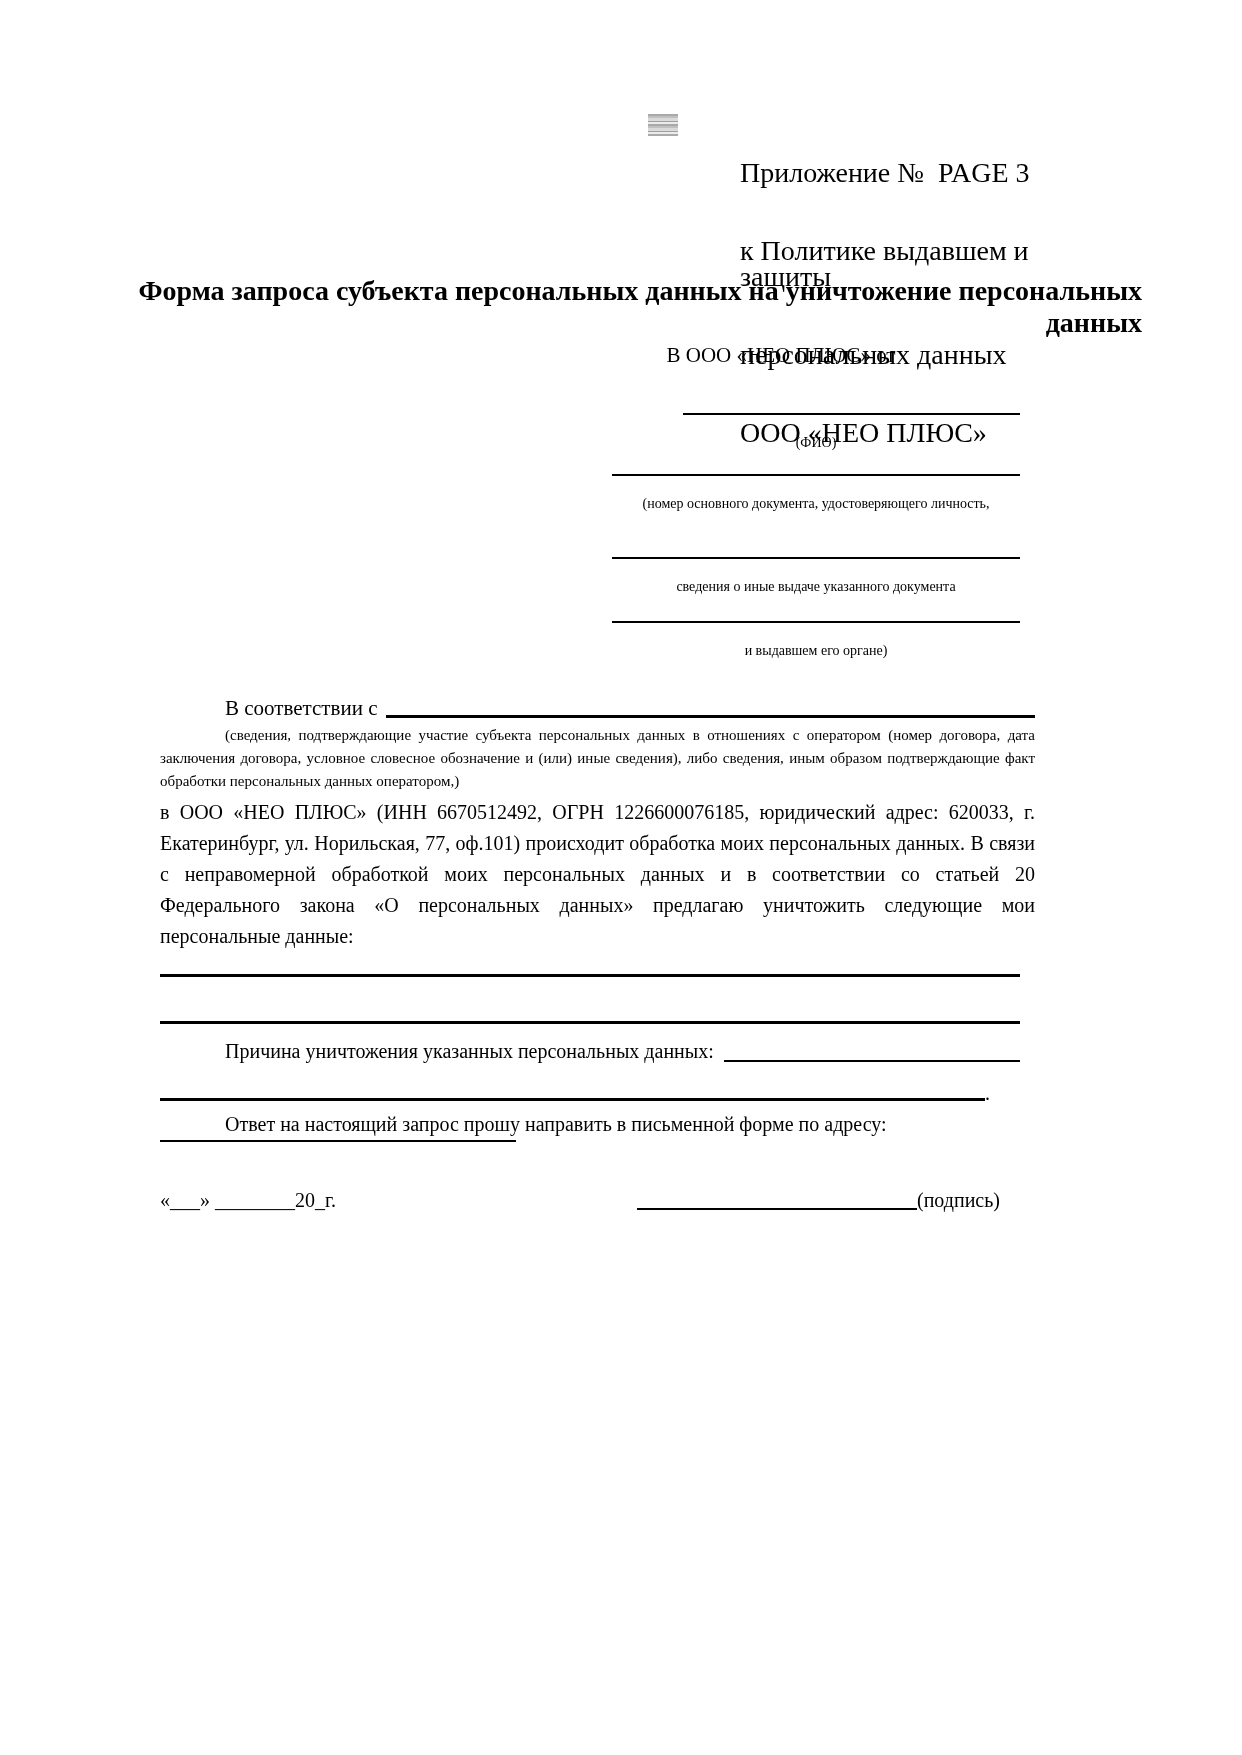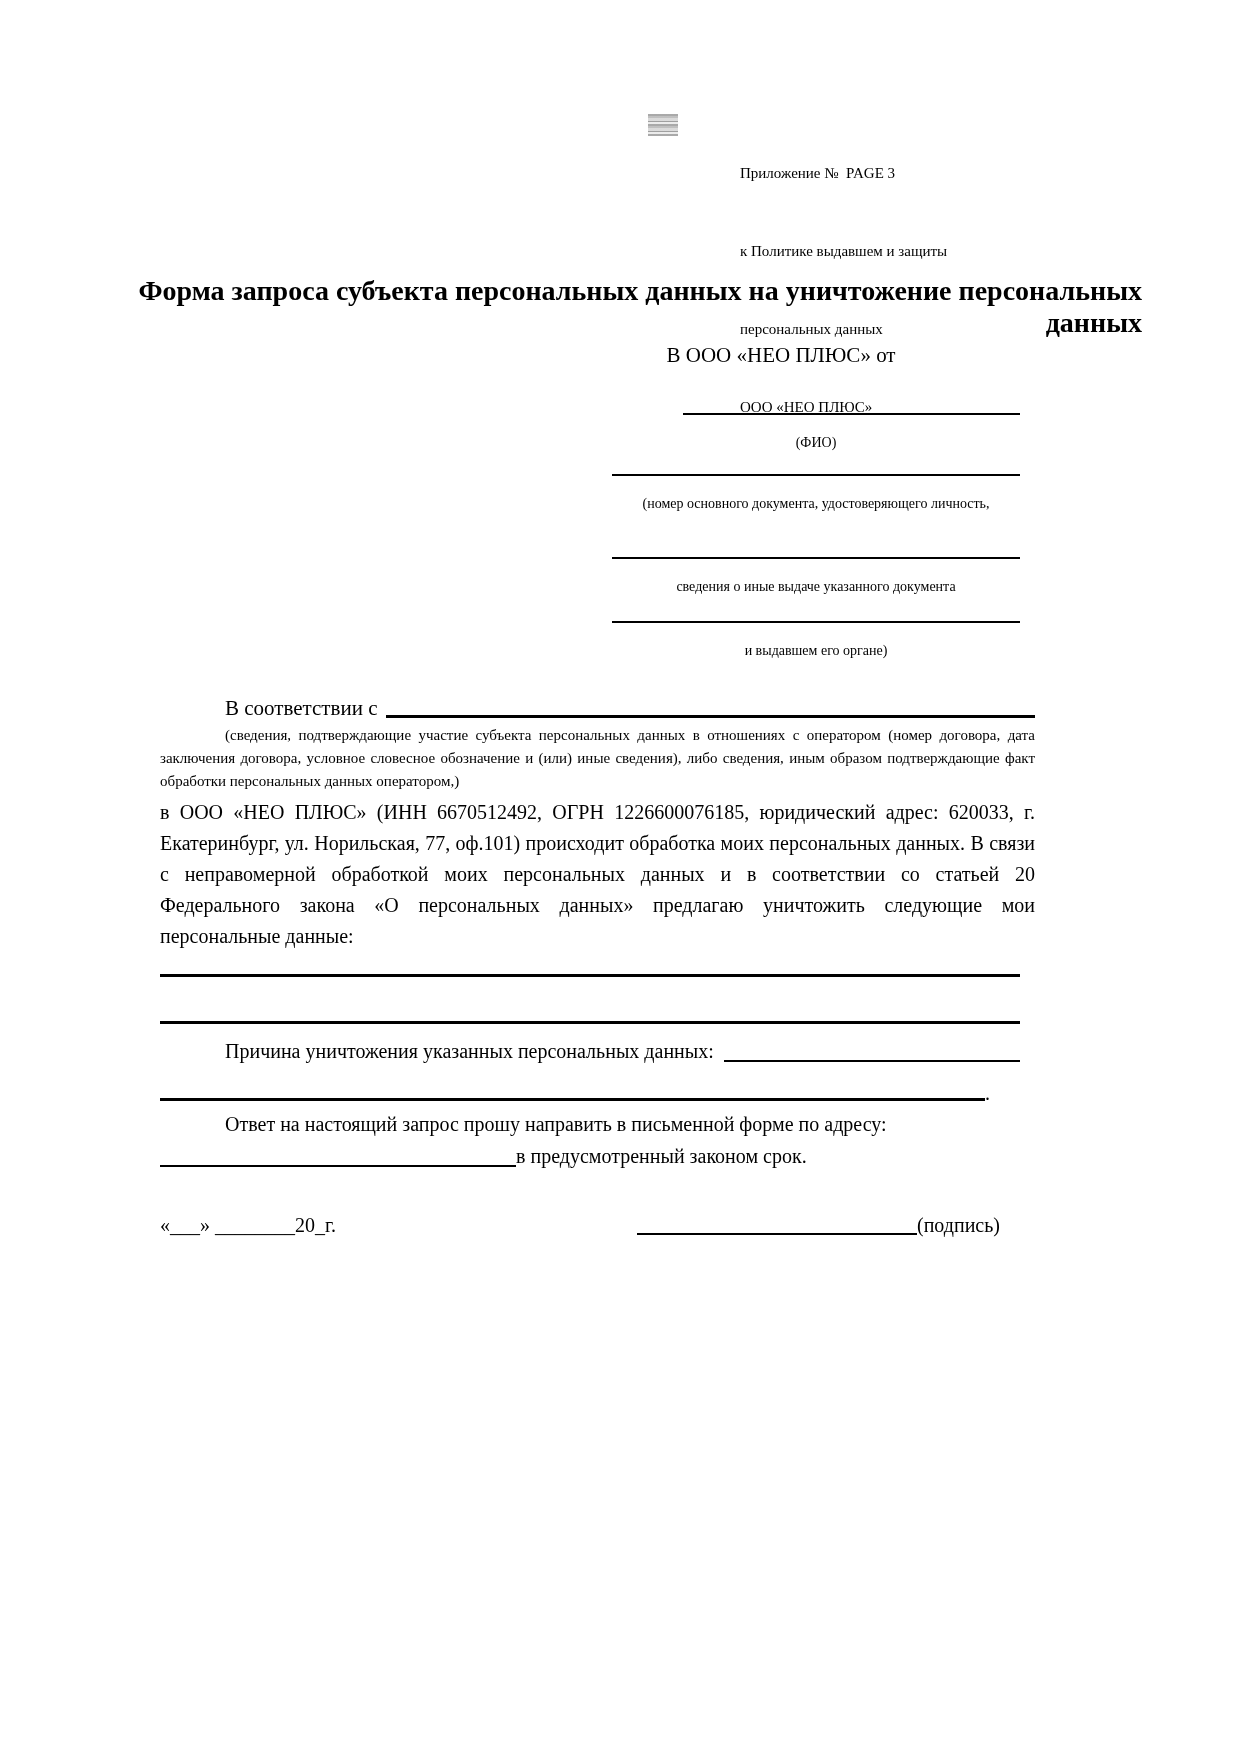--- a/index.html
+++ b/index.html
@@ -15,21 +15,21 @@
 
   
   .appendix-wrap{position:relative;margin-top:108px;height:106px;}
   .artifact-icon{
     position:absolute;left:648px;top:6px;width:30px;height:22px;
     background:repeating-linear-gradient(0deg,#9a9a9a 0 2px,#e8e8e8 2px 4px,#8f8f8f 4px 5px,#d4d4d4 5px 8px,#b5b5b5 8px 10px);
     opacity:.85;
   }
   .appendix-block{
     margin-left:740px;width:320px;
-    font-size:15px;line-height:26px;white-space:pre-wrap;
+    font-size:28px;line-height:26px;white-space:pre-wrap;
   }
 
   
   .doc-title{
     margin:61px 100px 0 100px;
     text-align:right;font-weight:bold;font-size:28px;line-height:32px;
   }
   .to-line{
     margin-top:1px;padding-left:320px;
     text-align:center;font-size:21px;line-height:30px;
@@ -157,21 +157,20 @@
 
     <div class="line-with-period">
       <span class="seg"></span>
       <span>.</span>
     </div>
 
     <div class="response-line1">Ответ на настоящий запрос прошу направить в письменной форме по адресу:</div>
 
     <div class="response-line2">
       <span class="seg"></span>
-      <span>в предусмотренный законом срок.</span>
     </div>
 
     <div class="bottom-row">
       <span>«___» ________20_г.</span>
       <span class="sign-group">
         <span class="seg"></span>
         <span>(подпись)</span>
       </span>
     </div>
 

